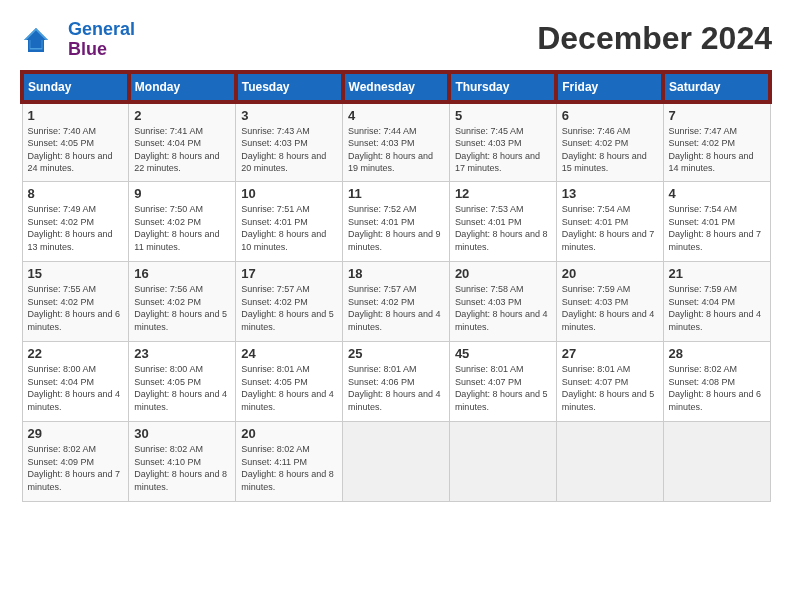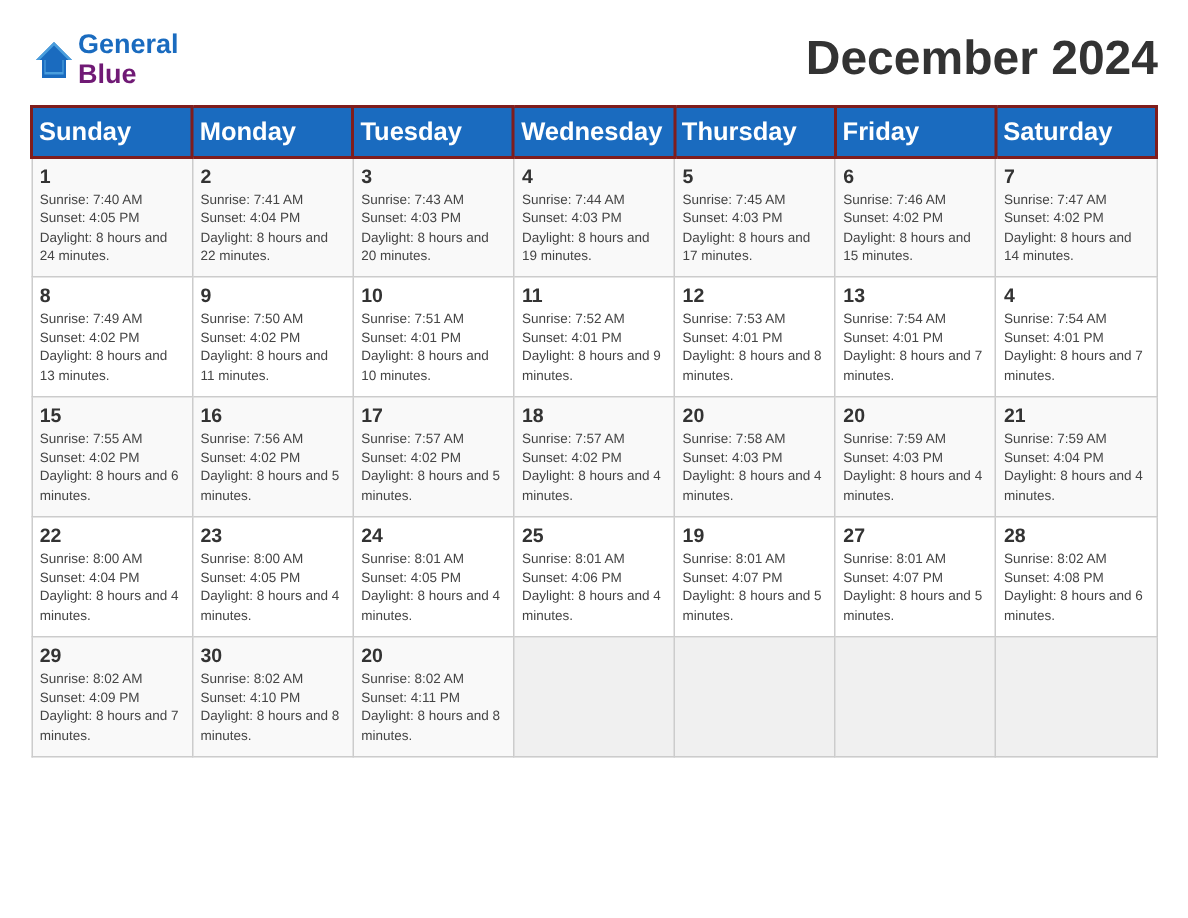--- a/index.html
+++ b/index.html
@@ -12,21 +12,21 @@
     }
     .header {
       display: flex;
       justify-content: space-between;
       align-items: flex-start;
       margin-bottom: 10px;
     }
     .logo {
       display: flex;
       align-items: center;
-      gap: 0;
+      gap: 16px;
     }
     .logo-text {
       font-size: 18px;
       font-weight: bold;
       color: #333;
       line-height: 1.1;
     }
     .logo-text span {
       color: #1a6bbf;
     }
@@ -48,25 +48,25 @@
       color: #555;
     }
     table {
       width: 100%;
       border-collapse: collapse;
       table-layout: fixed;
     }
     thead tr th {
       background-color: #1a6bbf;
       color: #fff;
-      font-size: 17px;
+      font-size: 12px;
       font-weight: bold;
       padding: 6px 4px;
       text-align: left;
-      border: 2px solid #7f1d1d;
+      border: 4px solid #7f1d1d;
     }
     tbody tr td {
       border: 1px solid #ccc;
       vertical-align: top;
       padding: 4px 5px;
       font-size: 9.5px;
       color: #333;
       height: 80px;
       background: #fff;
     }
@@ -171,21 +171,21 @@
       </tr>
       <tr>
         <td><span class="day-num">22</span>
 <span class="cell-text">Sunrise: 8:00 AM<br>Sunset: 4:04 PM<br>Daylight: 8 hours and 4 minutes.</span></td>
         <td><span class="day-num">23</span>
 <span class="cell-text">Sunrise: 8:00 AM<br>Sunset: 4:05 PM<br>Daylight: 8 hours and 4 minutes.</span></td>
         <td><span class="day-num">24</span>
 <span class="cell-text">Sunrise: 8:01 AM<br>Sunset: 4:05 PM<br>Daylight: 8 hours and 4 minutes.</span></td>
         <td><span class="day-num">25</span>
 <span class="cell-text">Sunrise: 8:01 AM<br>Sunset: 4:06 PM<br>Daylight: 8 hours and 4 minutes.</span></td>
-        <td><span class="day-num">19</span>
+        <td><span class="day-num">45</span>
 <span class="cell-text">Sunrise: 8:01 AM<br>Sunset: 4:07 PM<br>Daylight: 8 hours and 5 minutes.</span></td>
         <td><span class="day-num">27</span>
 <span class="cell-text">Sunrise: 8:01 AM<br>Sunset: 4:07 PM<br>Daylight: 8 hours and 5 minutes.</span></td>
         <td><span class="day-num">28</span>
 <span class="cell-text">Sunrise: 8:02 AM<br>Sunset: 4:08 PM<br>Daylight: 8 hours and 6 minutes.</span></td>
       </tr>
       <tr>
         <td><span class="day-num">29</span>
 <span class="cell-text">Sunrise: 8:02 AM<br>Sunset: 4:09 PM<br>Daylight: 8 hours and 7 minutes.</span></td>
         <td><span class="day-num">30</span>

